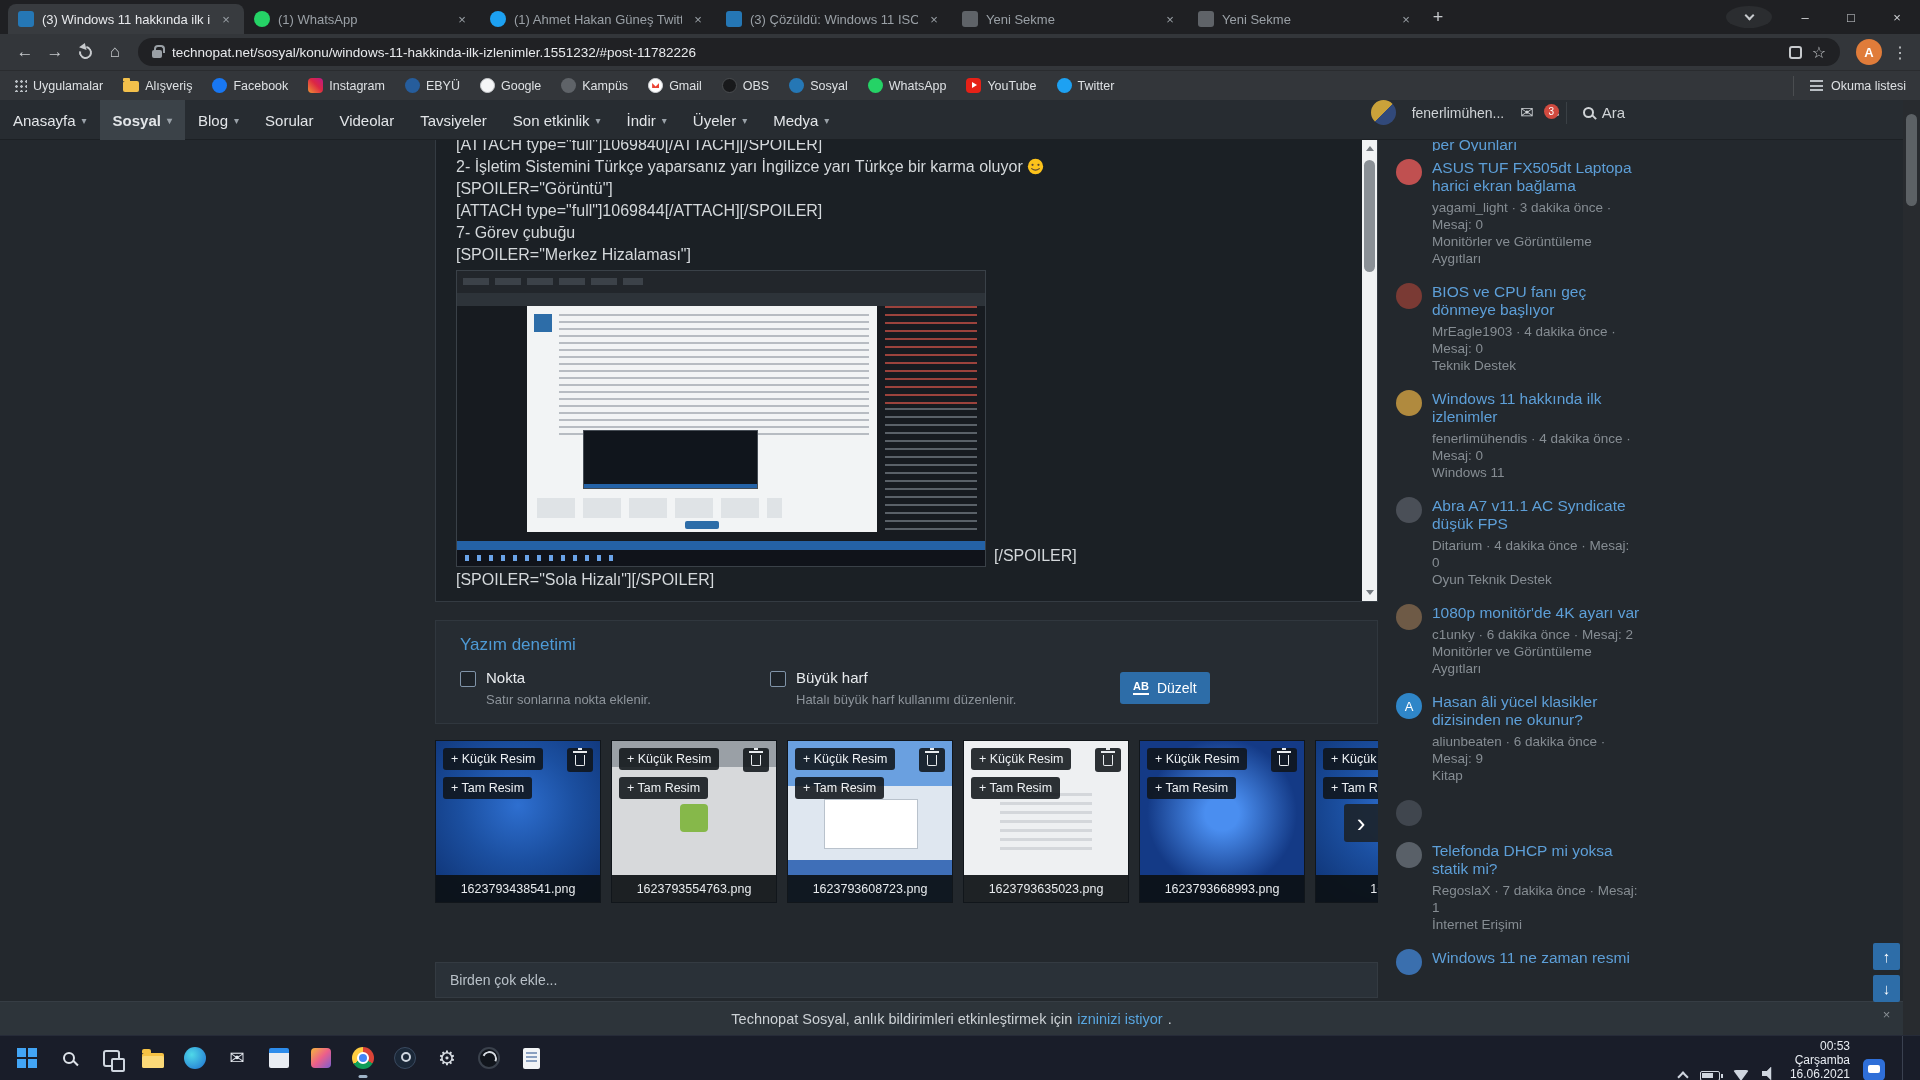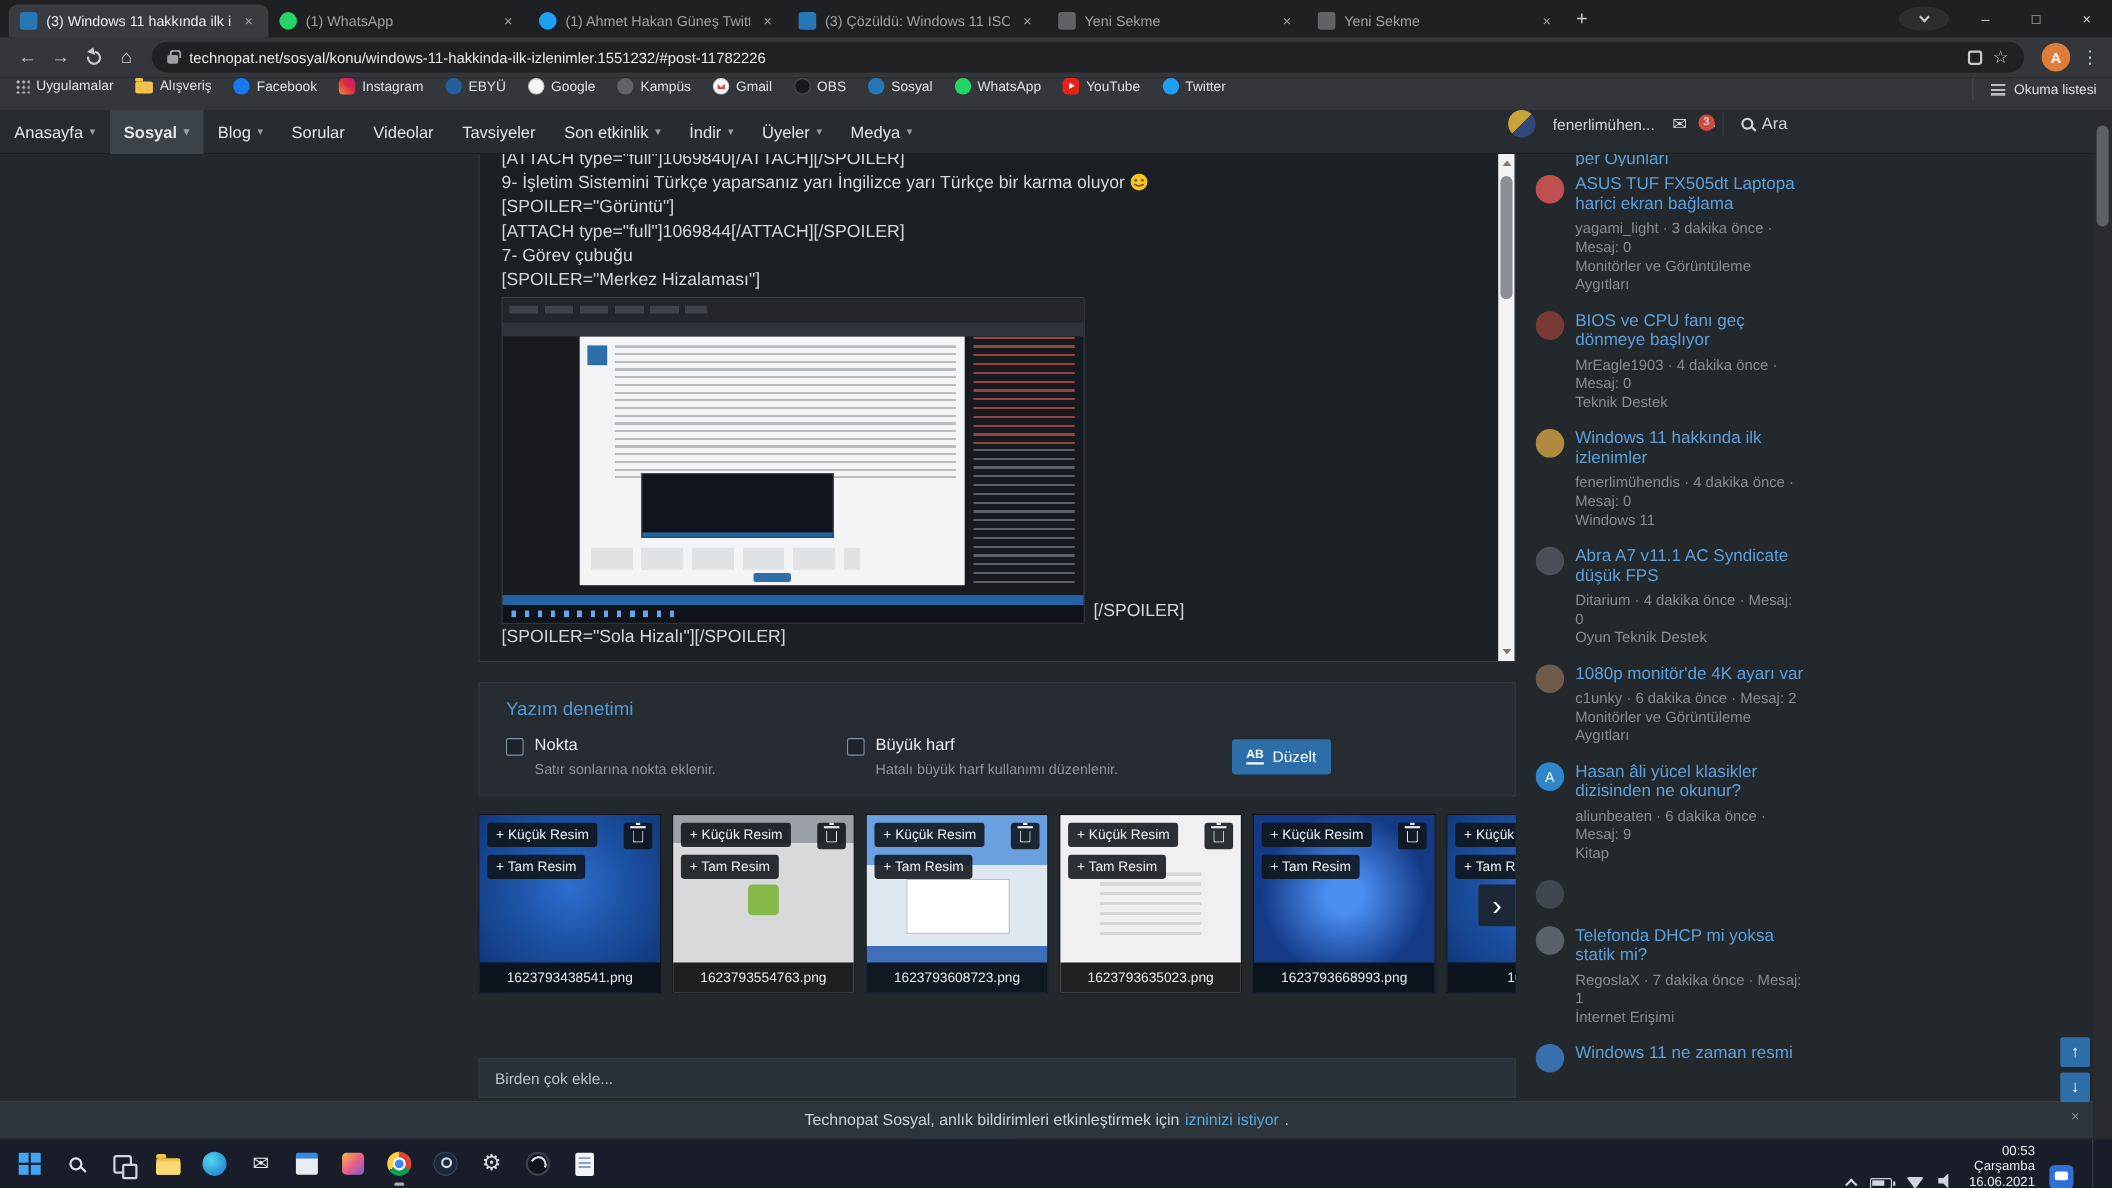--- a/index.html
+++ b/index.html
@@ -31,21 +31,21 @@
   #omnibox{flex:1;height:28px;background:#202124;border-radius:14px;display:flex;align-items:center;gap:10px;padding:0 14px;margin:0 8px;color:#e8eaed;font-size:13.5px}
   #omnibox .url{flex:1;white-space:nowrap;overflow:hidden}
   .ic-lock{width:10px;height:8px;background:#9aa0a6;border-radius:2px;position:relative;margin-top:4px;flex-shrink:0}
   .ic-lock::before{content:'';position:absolute;top:-5px;left:1.5px;width:7px;height:6px;border:2px solid #9aa0a6;border-bottom:none;border-radius:4px 4px 0 0}
   .ic-dl{width:13px;height:13px;border:2px solid #c7cacd;border-radius:3px}
   .omni-star{color:#c7cacd;font-size:16px}
   .avatar-chip{width:26px;height:26px;border-radius:50%;background:#e07c3a;color:#fff;font-size:13px;font-weight:bold;display:flex;align-items:center;justify-content:center;margin:0 8px}
   .menu3{color:#c7cacd;font-size:16px;width:20px;text-align:center}
 
   
-  #bkbar{position:absolute;top:70px;left:0;right:0;height:30px;background:#33363a;border-top:1px solid #2a2c2f;display:flex;align-items:flex-start;padding:0 14px;gap:20px;font-size:12.5px;color:#dde0e3}
+  #bkbar{position:absolute;top:70px;left:0;right:0;height:30px;background:#33363a;border-top:1px solid #2a2c2f;display:flex;align-items:center;padding:0 14px;gap:20px;font-size:12.5px;color:#dde0e3}
   .bk{display:flex;align-items:center;gap:6px;white-space:nowrap}
   .bkic{width:15px;height:15px;border-radius:50%;flex-shrink:0;position:relative}
   .ic-apps{width:13px;height:13px;background-image:radial-gradient(#b9bec3 1.2px,transparent 1.5px);background-size:5px 5px}
   .ic-folderbm{width:16px;height:11px;background:#f3c04b;border-radius:2px;position:relative;margin-top:2px}
   .ic-folderbm::before{content:'';position:absolute;top:-3px;left:0;width:7px;height:3px;background:#f3c04b;border-radius:1px 1px 0 0}
   .ic-fb{background:#1877f2}.ic-ig{background:linear-gradient(45deg,#f09433,#dc2743 55%,#bc1888);border-radius:4px}
   .ic-ebyu{background:#265d9c}.ic-g{background:#f5f6f7;border:1px solid #c9cbce}.ic-kampus{background:#5f6368}
   .ic-gmail{background:#fff;border:1px solid #d4d6d9}.ic-gmail::after{content:'';position:absolute;inset:4px 3px;background:#ea4335;clip-path:polygon(0 0,50% 70%,100% 0,100% 100%,0 100%)}
   .ic-obs{background:#18191b;border:1px solid #4a4d50}.ic-sosyal{background:#2577b5}
   .ic-wa{background:#25d366}.ic-yt{background:#e62117;border-radius:4px}
@@ -375,21 +375,21 @@
       </span>
   </div>
 </div>
 
 <div id="content">
   <div id="main">
 
     <div id="editor">
       <div class="lines">
         <div class="ln">[ATTACH type="full"]1069840[/ATTACH][/SPOILER]</div>
-        <div class="ln"><span>9- İşletim Sistemini Türkçe yaparsanız yarı İngilizce yarı Türkçe bir karma oluyor</span><svg class="smiley" viewBox="0 0 20 20" width="17" height="17">
+        <div class="ln"><span>2- İşletim Sistemini Türkçe yaparsanız yarı İngilizce yarı Türkçe bir karma oluyor</span><svg class="smiley" viewBox="0 0 20 20" width="17" height="17">
               <circle cx="10" cy="10" r="9" fill="#fcc21b"></circle>
               <circle cx="6.5" cy="8" r="1.3" fill="#5b4632"></circle>
               <circle cx="13.5" cy="8" r="1.3" fill="#5b4632"></circle>
               <path d="M5.5 12.5 Q10 16 14.5 12.5" stroke="#5b4632" stroke-width="1.4" fill="none" stroke-linecap="round"></path>
             </svg></div>
         <div class="ln">[SPOILER="Görüntü"]</div>
         <div class="ln">[ATTACH type="full"]1069844[/ATTACH][/SPOILER]</div>
         <div class="ln">7- Görev çubuğu</div>
         <div class="ln">[SPOILER="Merkez Hizalaması"]</div>
         <div class="imgrow">

